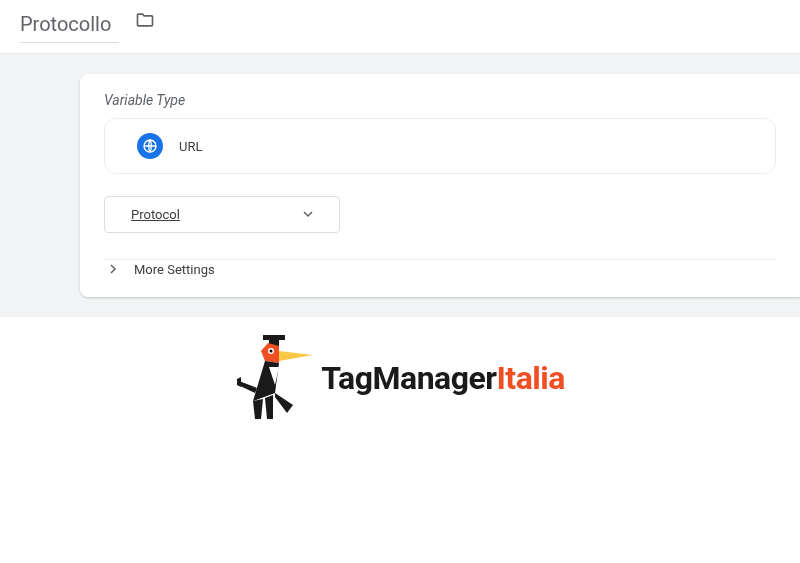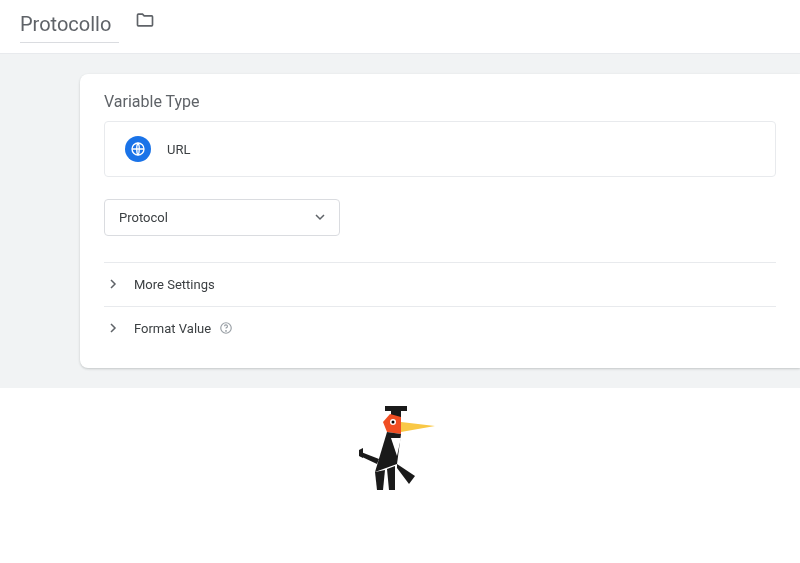--- a/index.html
+++ b/index.html
@@ -3,26 +3,26 @@
 <meta charset="utf-8">
 <style>
 * { box-sizing: border-box; margin: 0; padding: 0; }
 body { font-family: Roboto, Arial, sans-serif; background: #fff; width: 800px; height: 563px; overflow: hidden; color: #3c4043; }
 .header { display: flex; align-items: flex-start; padding: 10px 20px; border-bottom: 1px solid #e8eaed; }
 .title { font-size: 20px; color: #5f6368; padding: 2px 8px 6px 0; border-bottom: 1px solid #dadce0; margin-right: 16px; }
 .gray-bg { background: #f1f3f4; padding: 20px 0 20px 80px; }
 .card { background: #fff; border-radius: 8px 0 0 8px; box-shadow: 0 1px 2px rgba(60,64,67,.15), 0 1px 3px rgba(60,64,67,.1); overflow: hidden; }
 .card-header { padding: 20px 24px; font-size: 15px; color: #3c4043; border-bottom: 1px solid #e8eaed; }
 .card-body { padding: 18px 24px; }
-.label { font-size: 16px; color: #5f6368; margin-bottom: 10px; }
-.type-row { display: flex; align-items: center; border: 1px solid #e8eaed; border-radius: 4px; padding: 14px 20px; margin-bottom: 22px; }
+.label { font-size: 14px; color: #5f6368; margin-bottom: 10px; font-style: italic; }
+.type-row { display: flex; align-items: center; border: 1px solid #e8eaed; border-radius: 12px; padding: 14px 32px; margin-bottom: 22px; }
 .type-icon { width: 26px; height: 26px; border-radius: 50%; background: #1a73e8; display: flex; align-items: center; justify-content: center; margin-right: 16px; }
 .type-name { font-size: 13px; color: #3c4043; }
-.select { display: inline-flex; align-items: center; justify-content: space-between; border: 1px solid #dadce0; border-radius: 4px; padding: 10px 14px; width: 236px; font-size: 13px; color: #3c4043; cursor: pointer; margin-bottom: 26px; }
-.expand-row { display: flex; padding: 14px 4px; border-top: 1px solid #e8eaed; font-size: 13px; color: #3c4043; cursor: pointer; }
+.select { display: inline-flex; align-items: center; justify-content: space-between; border: 1px solid #dadce0; border-radius: 4px; padding: 10px 26px; width: 236px; font-size: 13px; color: #3c4043; cursor: pointer; margin-bottom: 26px; text-decoration: underline; }
+.expand-row { display: flex; align-items: center; padding: 2px 4px; border-top: 1px solid #e8eaed; font-size: 13px; color: #3c4043; cursor: pointer; }
 .chevron { margin-right: 16px; color: #5f6368; }
 .help-icon { margin-left: 8px; display: inline-flex; }
 .logo-area { display: flex; align-items: center; justify-content: center; padding: 16px 0 0; }
 .logo-text { font-size: 32px; font-weight: 700; letter-spacing: -0.5px; }
 .logo-black { color: #1a1a1a; }
 .logo-orange { color: #f04e23; }
 .woodpecker { width: 80px; height: 90px; margin-right: 6px; }
 </style>
 </head>
 <body>
@@ -61,48 +61,36 @@
 
       <div class="expand-row">
         <span class="chevron">
           <svg width="10" height="10" viewBox="0 0 10 10">
               <path d="M3 1l4 4-4 4" fill="none" stroke="#5f6368" stroke-width="1.5"></path>
             </svg>
         </span>
         <span>More Settings</span>
       </div>
 
-      <div class="expand-row">
-        <span class="chevron">
-          <svg width="10" height="10" viewBox="0 0 10 10">
-              <path d="M3 1l4 4-4 4" fill="none" stroke="#5f6368" stroke-width="1.5"></path>
-            </svg>
-        </span>
-        <span>Format Value</span>
-        <span class="help-icon">
-          <svg width="14" height="14" viewBox="0 0 24 24" fill="none" stroke="#9aa0a6" stroke-width="2">
-              <circle cx="12" cy="12" r="9"></circle>
-              <path d="M9.5 9a2.5 2.5 0 1 1 3.5 2.3c-.8.4-1 1-1 1.7"></path>
-              <circle cx="12" cy="17" r=".6" fill="#9aa0a6"></circle>
-            </svg>
-        </span>
-      </div>
     </div>
   </div>
 </div>
 
 <div class="logo-area">
   <svg class="woodpecker" viewBox="0 0 80 90">
     <rect x="28" y="2" width="22" height="5" fill="#1a1a1a"></rect>
     <rect x="34" y="7" width="10" height="6" fill="#1a1a1a"></rect>
     <path d="M44 13 L33 10 L26 18 L30 28 L44 30 Z" fill="#f04e23"></path>
     <circle cx="36" cy="18" r="3" fill="#fff"></circle>
       <circle cx="36" cy="18" r="1.5" fill="#000"></circle>
     <path d="M44 18 L78 22 L44 28 Z" fill="#f9c846"></path>
     <path d="M30 28 L18 68 L40 60 L44 30 Z" fill="#1a1a1a"></path>
     <path d="M34 34 L44 34 L40 52 Z" fill="#fff"></path>
     <path d="M22 55 L4 48 L3 52 L20 60 Z" fill="#1a1a1a"></path>
     <path d="M2 46 L6 44 L6 54 L2 52 Z" fill="#1a1a1a"></path>
     <path d="M18 68 L20 86 L26 86 L28 66" fill="#1a1a1a"></path>
     <path d="M30 65 L32 86 L38 86 L38 62" fill="#1a1a1a"></path>
     <path d="M40 60 L58 72 L52 80 L40 64" fill="#1a1a1a"></path>
   </svg>
+  <div class="logo-text">
+    <span class="logo-black">TagManager</span><span class="logo-orange">Italia</span>
+  </div>
 </div>
 
 </body></html>

